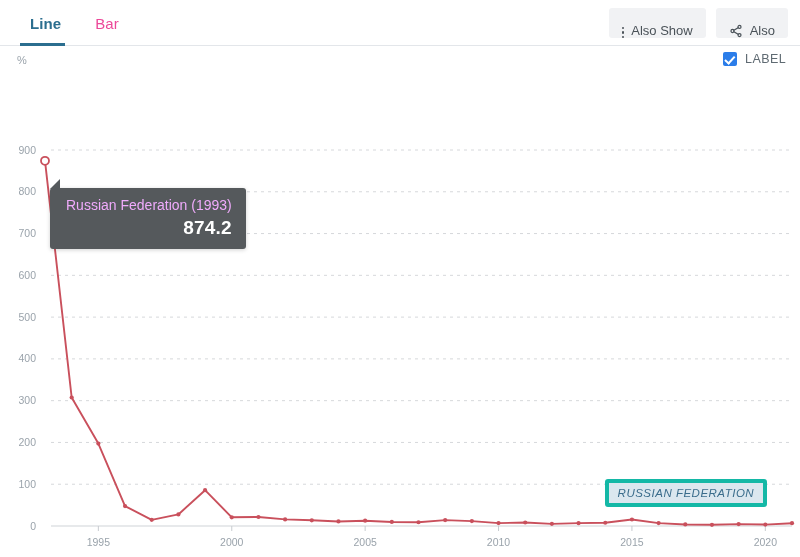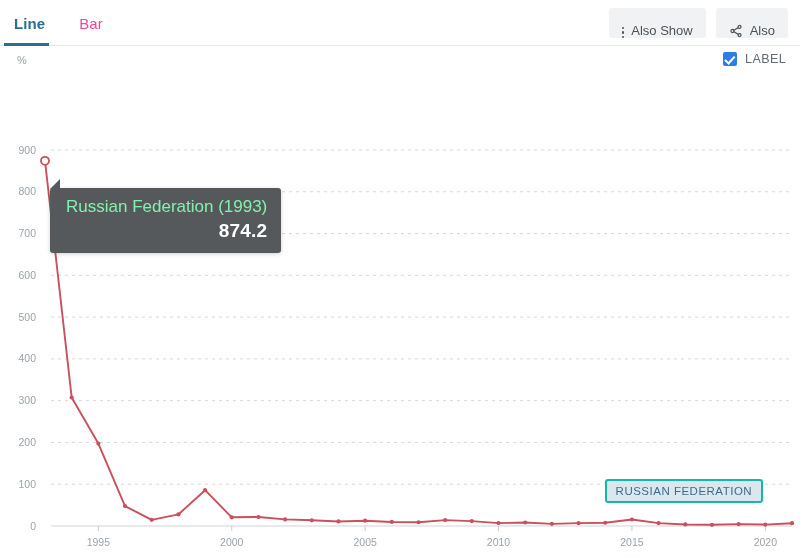--- a/index.html
+++ b/index.html
@@ -16,20 +16,21 @@
     background: #ffffff;
   }
 
   
   .toolbar {
     position: relative;
     height: 46px;
     border-bottom: 1px solid #e3e6ea;
     display: flex;
     align-items: flex-start;
+    padding-left: 16px;
   }
   .tabs {
     display: flex;
     align-items: center;
     height: 46px;
     padding-left: 14px;
   }
   .tab {
     position: relative;
     height: 46px;
@@ -170,41 +171,42 @@
   .pt-open {
     fill: #ffffff;
     stroke: #c9505c;
     stroke-width: 1.8;
   }
 
   
   .legend-chip {
     position: absolute;
     background: #dbe7ef;
-    border: 2px solid #14b8a6;
+    border: 4px solid #14b8a6;
     border-radius: 3px;
     padding: 4px 9px;
     font-size: 11.5px;
     color: #3b6d8c;
     letter-spacing: .5px;
     white-space: nowrap;
+    font-style: italic;
   }
 
   
   .tooltip {
     position: absolute;
     background: #55595c;
     color: #fff;
     border-radius: 3px;
     padding: 9px 14px 11px 16px;
     box-shadow: 0 1px 4px rgba(0,0,0,.18);
   }
   .tooltip .tt-title {
-    font-size: 17px;
-    color: #86efac;
+    font-size: 14px;
+    color: #f0abfc;
     white-space: nowrap;
     line-height: 1.2;
   }
   .tooltip .tt-value {
     font-size: 19px;
     font-weight: bold;
     margin-top: 4px;
     line-height: 1.1;
     letter-spacing: .2px;
     text-align: right;

